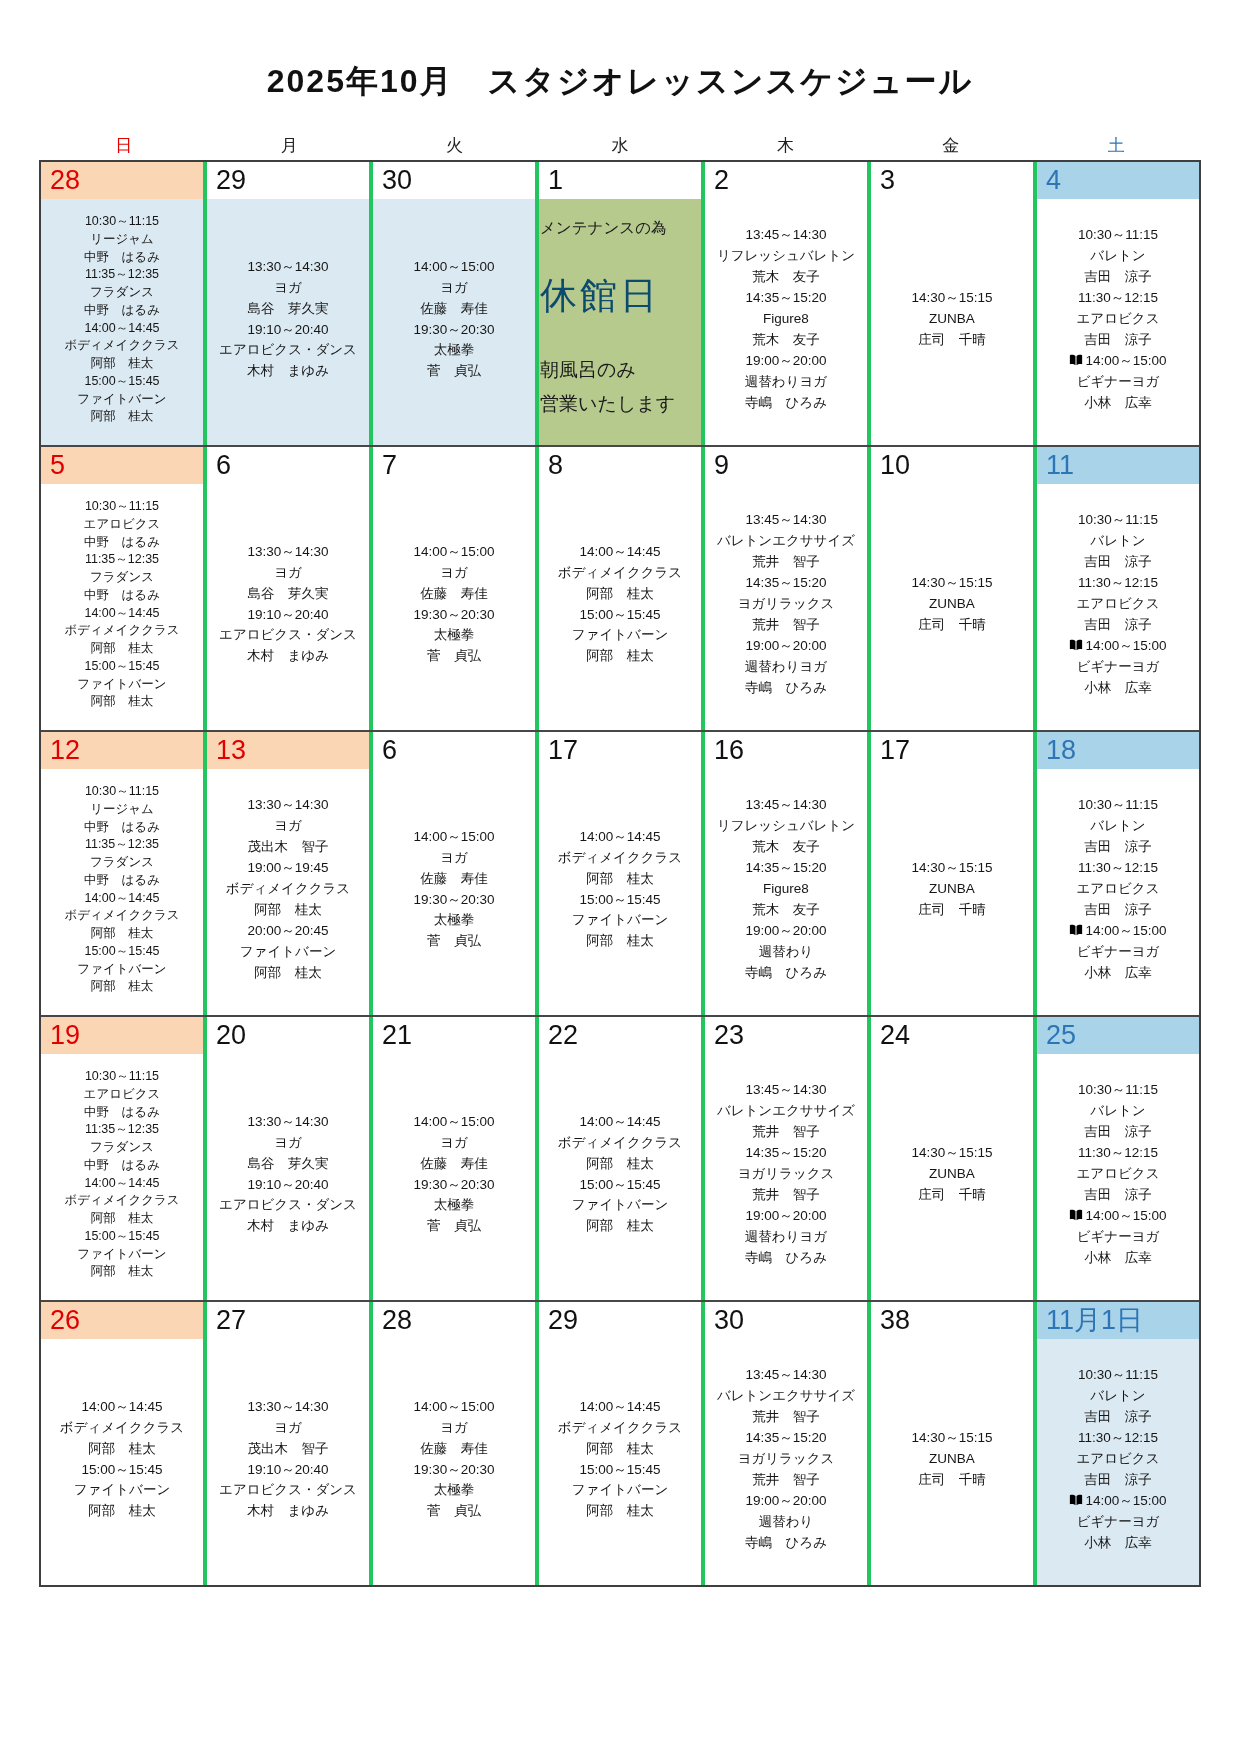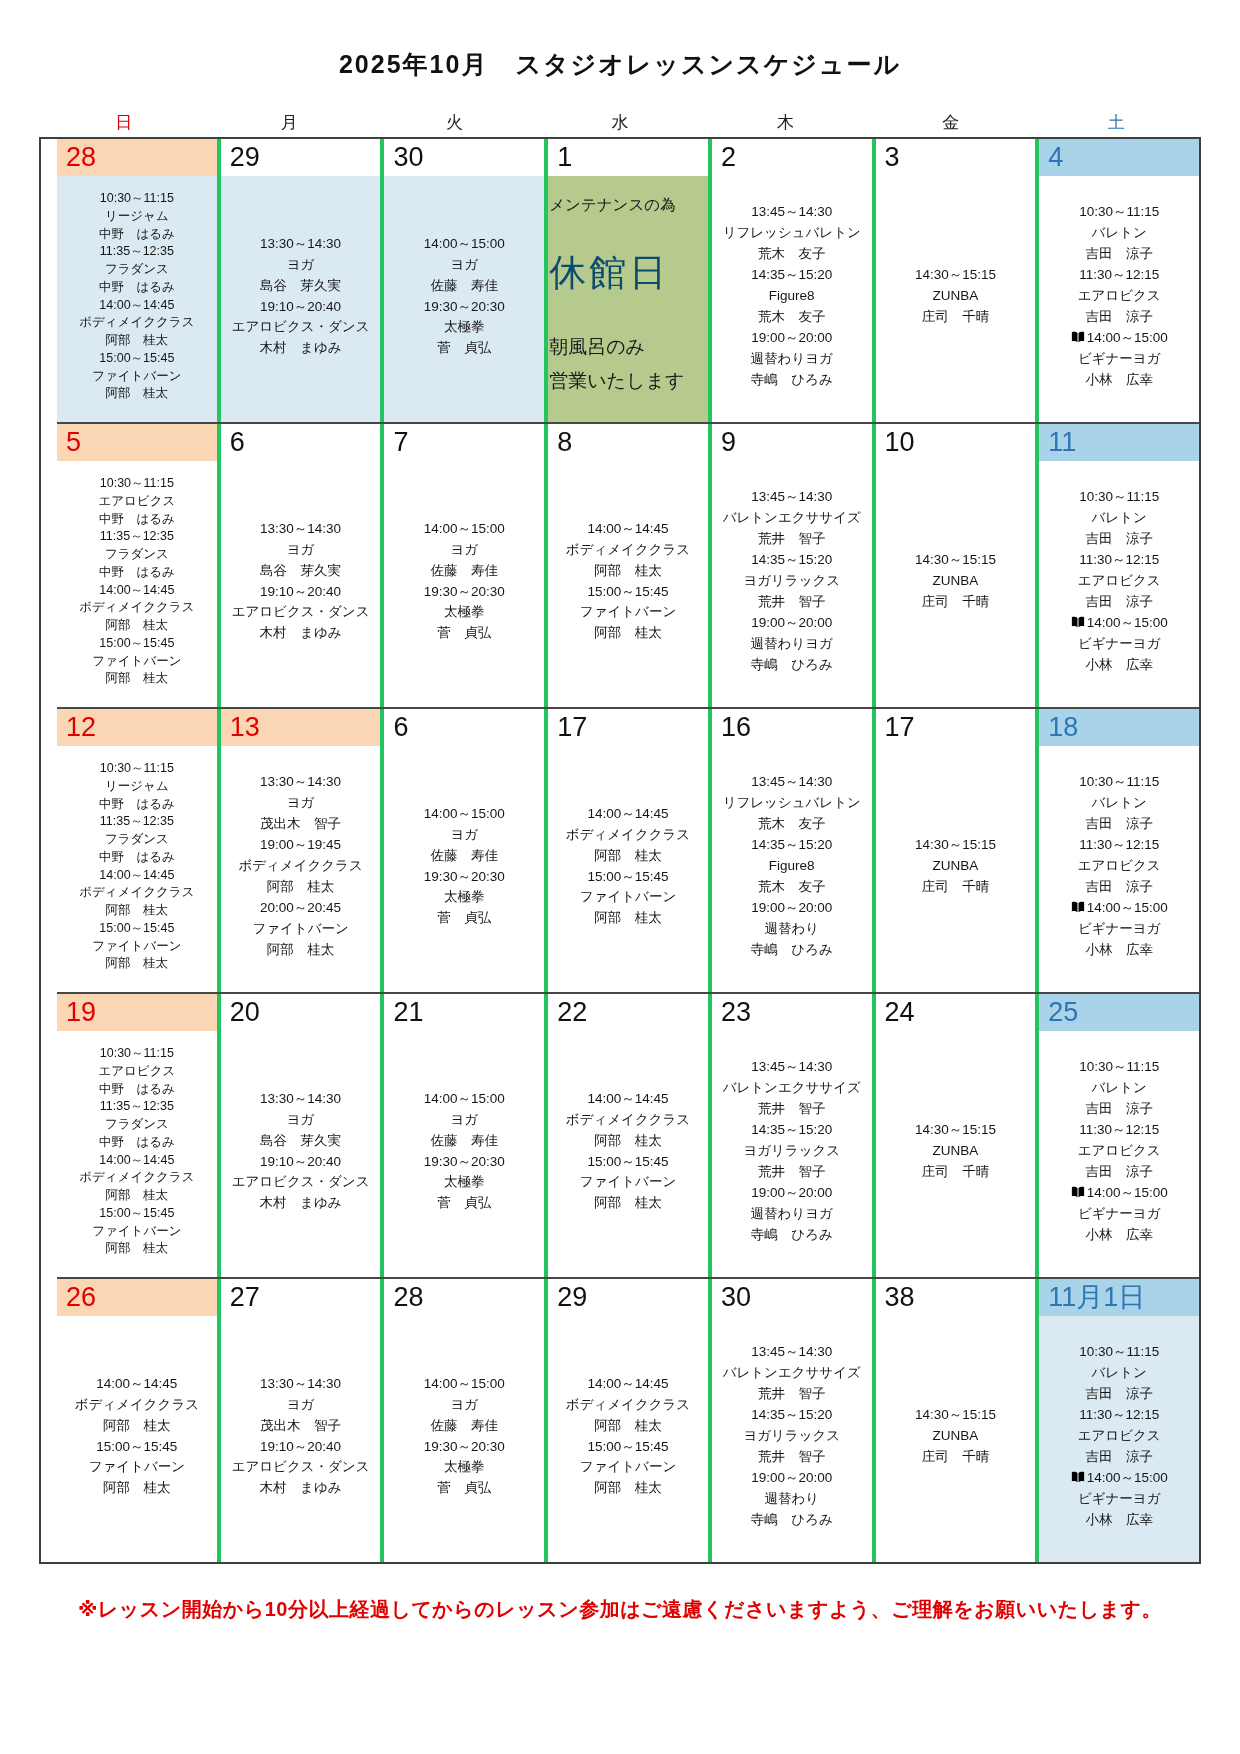--- a/index.html
+++ b/index.html
@@ -1,29 +1,29 @@
 <!DOCTYPE html>
 <html lang="ja"><head>
 <meta charset="utf-8">
 <style>
   html,body{margin:0;padding:0;background:#ffffff;}
   .page{
     width:1240px;height:1754px;background:#ffffff;position:relative;
     font-family:"Liberation Sans","DejaVu Sans",sans-serif;color:#1a1a1a;
   }
   .title{
-    text-align:center;font-size:25px;font-weight:700;letter-spacing:2px;
-    padding-top:48px;margin:0;color:#111;
+    text-align:center;font-size:32px;font-weight:700;letter-spacing:2px;
+    padding-top:60px;margin:0;color:#111;
   }
   .weekday-row{display:flex;width:1158px;margin:30px auto 3px auto;}
   .wd{flex:1 0 0;text-align:center;font-size:17px;color:#222;}
   .wd-sunday{color:#e00000;}
   .wd-saturday{color:#2e75b6;}
   .calendar{width:1158px;margin:0 auto;border:2px solid #3f3f3f;}
-  .week-row{display:flex;margin-left:16px;}
+  .week-row{display:flex;}
   .week-row + .week-row{border-top:2px solid #474747;}
   .cell{
     flex:1 0 0;display:flex;flex-direction:column;height:283px;
     background:#ffffff;overflow:hidden;
   }
   .cell + .cell{border-left:4px solid #22c55e;}
   .date-band{height:37px;flex:0 0 37px;padding:3px 0 0 9px;box-sizing:border-box;}
   .date-num{font-size:27px;line-height:30px;color:#111;}
   .band-holiday{background:#fbd6b4;}
   .band-holiday .date-num{color:#e00000;}
@@ -674,14 +674,13 @@
                     <path d="M1 1 C3 0,6 0.6,7.4 1.9 L7.4 12.4 C6 11,3 10.5,1 11.2 Z" fill="#000"></path>
                     <path d="M15 1 C13 0,10 0.6,8.6 1.9 L8.6 12.4 C10 11,13 10.5,15 11.2 Z" fill="#000"></path>
                   </svg></span><span>14:00～15:00</span></div>
               <div class="lname">ビギナーヨガ</div>
               <div class="teacher">小林　広幸</div>
             </div>
           </div>
         </div>
       </div>
     </div>
-  <div class="footer-note">※レッスン開始から10分以上経過してからのレッスン参加はご遠慮くださいますよう、ご理解をお願いいたします。</div>
 </div>
 
 </body></html>

